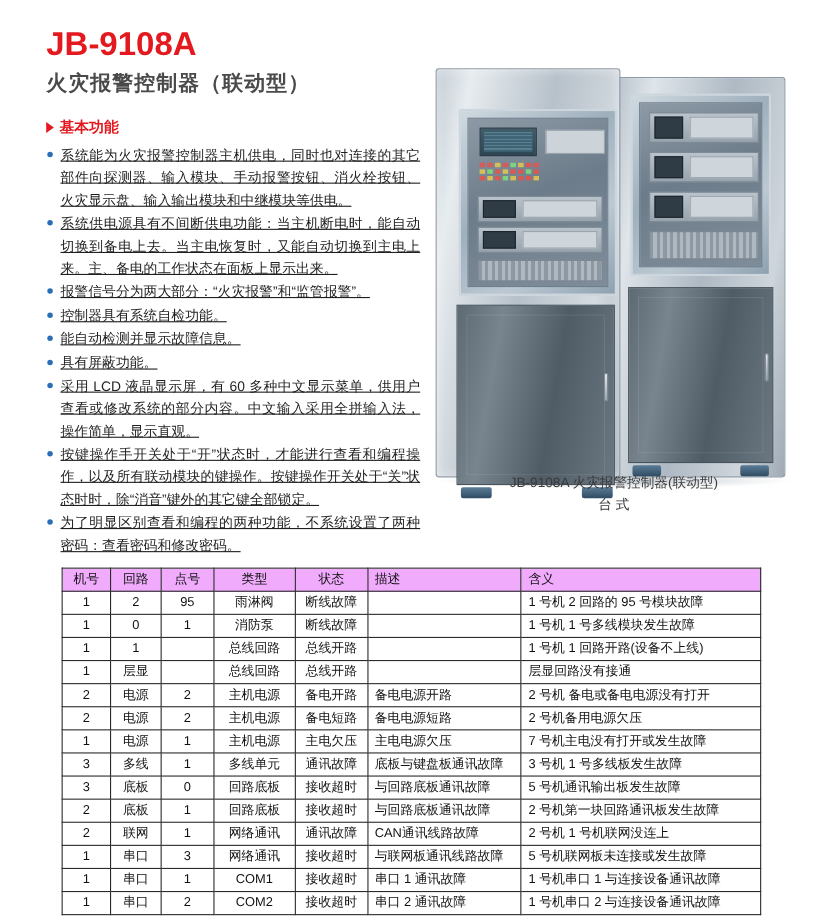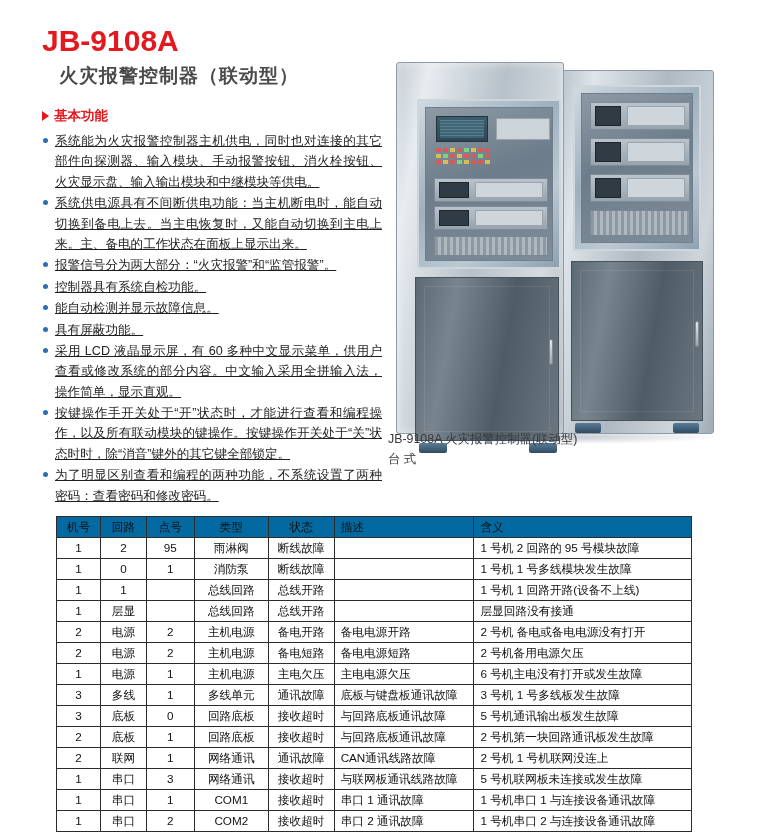--- a/index.html
+++ b/index.html
@@ -27,21 +27,21 @@
     color:#e4191f;
     letter-spacing:0px;
     line-height:1.1;
     margin:0 0 6px 0;
     font-family:"Liberation Sans","DejaVu Sans",sans-serif;
   }
   .subtitle {
     font-size:19px;
     font-weight:bold;
     color:#4a4a4a;
-    margin:0 0 18px 17px;
+    margin:0 0 18px 0;
     letter-spacing:1px;
   }
   .section-head {
     font-size:13.5px;
     font-weight:bold;
     color:#e4191f;
     margin:16px 0 6px 0;
     display:flex;
     align-items:center;
     gap:5px;
@@ -178,20 +178,21 @@
   .feet {
     position:absolute;
     height:10px;
     background:linear-gradient(#5b7b96,#2f4c63);
     border-radius:2px;
   }
   .caption {
     position:absolute;
     left:388px; top:430px;
     width:340px;
+    text-align:center;
     font-size:12.4px;
     color:#3a3a3a;
     line-height:1.6;
   }
 
   
   .tbl-wrap {
     position:absolute;
     left:56px; top:516px;
     width:636px;
@@ -205,21 +206,21 @@
     border:1px solid #2b2b2b;
     padding:3px 4px;
     height:21px;
     line-height:1.2;
     color:#111;
     font-weight:normal;
   }
   thead th {
     font-weight:normal;
     text-align:center;
-    background:#0369a1;
+    background:#f0abfc;
   }
   col.c0{width:44px}
   col.c1{width:46px}
   col.c2{width:48px}
   col.c3{width:74px}
   col.c4{width:66px}
   col.c5{width:140px}
   col.c6{width:218px}
   td.c-center{ text-align:center; }
   td.c-left{ text-align:left; padding-left:6px; }
@@ -409,21 +410,21 @@
           <td class="c-left">备电电源短路</td>
           <td class="c-left">2 号机备用电源欠压</td>
         </tr>
         <tr>
           <td class="c-center">1</td>
           <td class="c-center">电源</td>
           <td class="c-center">1</td>
           <td class="c-center">主机电源</td>
           <td class="c-center">主电欠压</td>
           <td class="c-left">主电电源欠压</td>
-          <td class="c-left">6 号机主电没有打开或发生故障</td>
+          <td class="c-left">7 号机主电没有打开或发生故障</td>
         </tr>
         <tr>
           <td class="c-center">3</td>
           <td class="c-center">多线</td>
           <td class="c-center">1</td>
           <td class="c-center">多线单元</td>
           <td class="c-center">通讯故障</td>
           <td class="c-left">底板与键盘板通讯故障</td>
           <td class="c-left">3 号机 1 号多线板发生故障</td>
         </tr>

